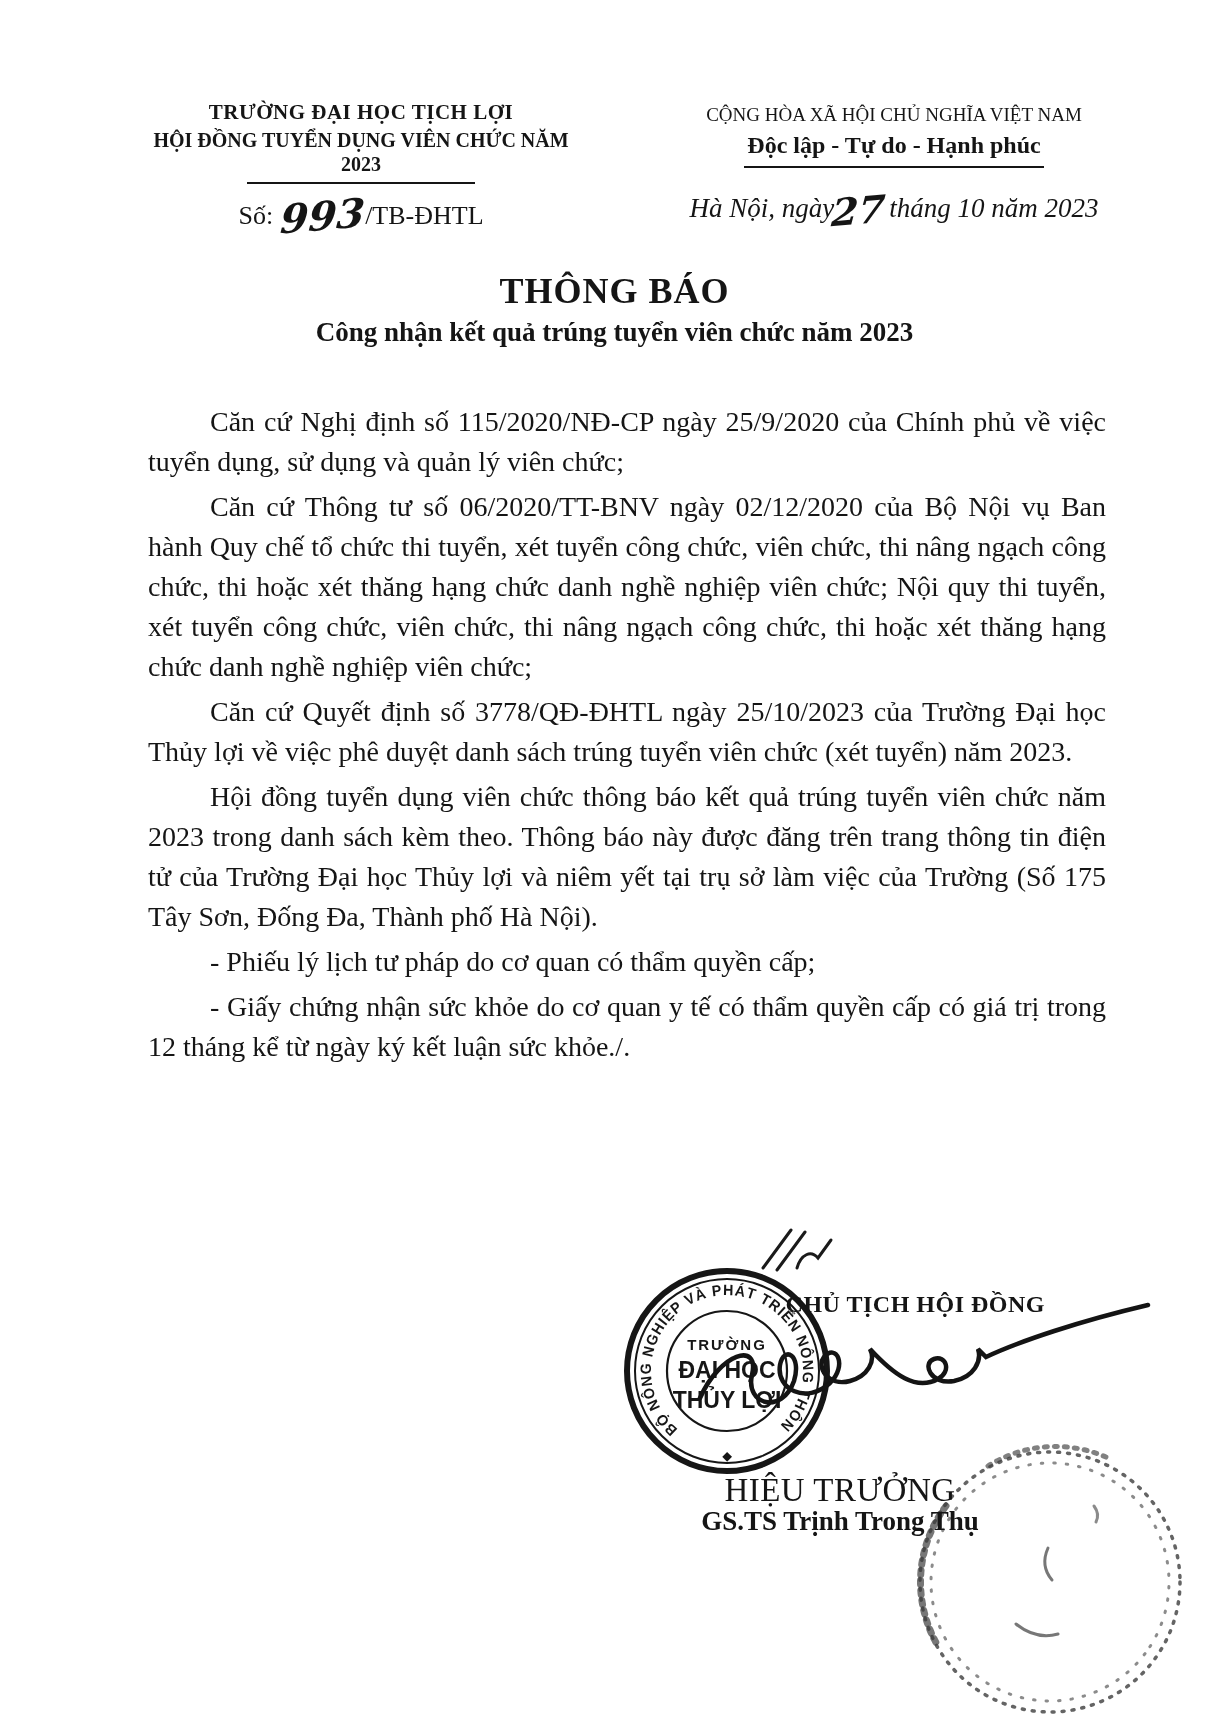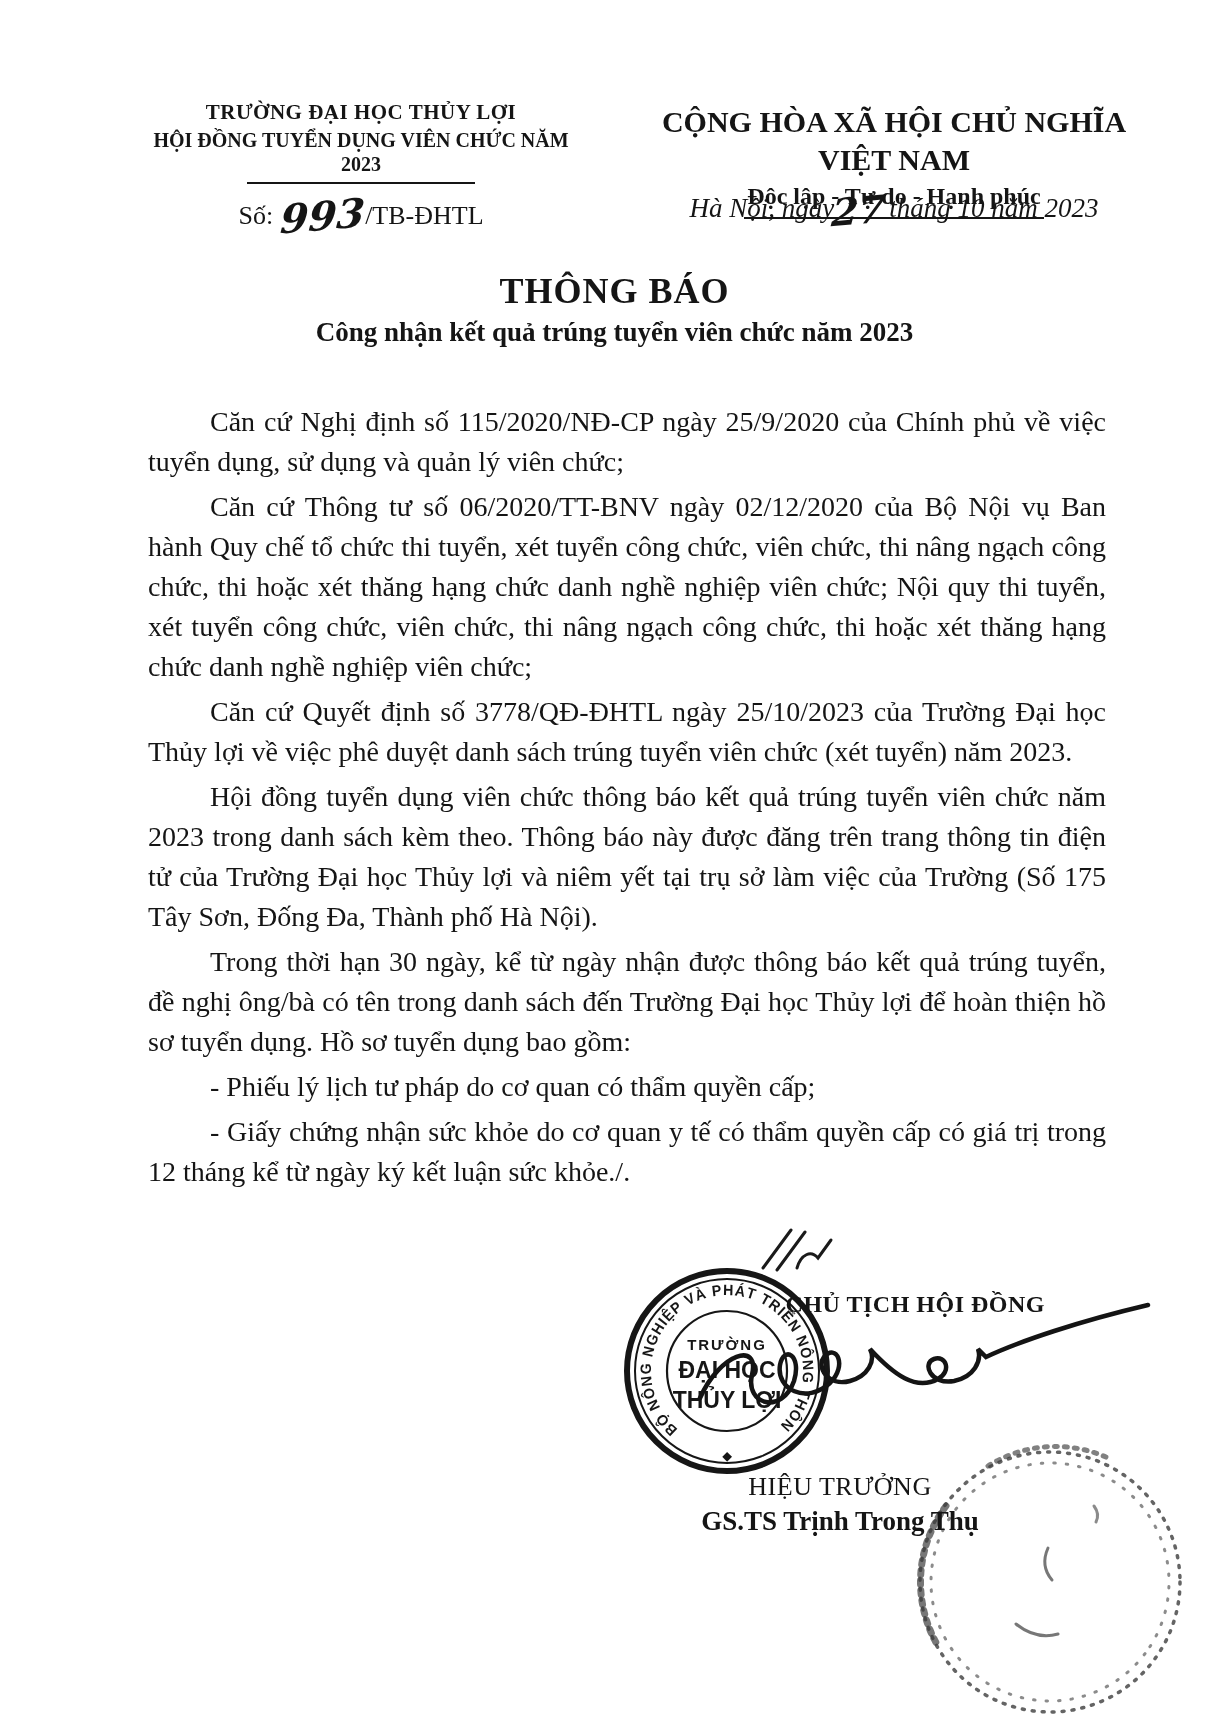--- a/index.html
+++ b/index.html
@@ -10,21 +10,21 @@
   }
   
   .hdr-left{position:absolute;left:135px;top:100px;width:452px;text-align:center;line-height:1.22;}
   .hdr-left .l1{font-size:21px;font-weight:bold;letter-spacing:.5px;}
   .hdr-left .l2{font-size:20px;font-weight:bold;margin-top:2px;}
   .rule{height:2px;background:#151515;margin:6px auto 0 auto;}
   .rule.left{width:228px;}
   .rule.right{width:300px;}
   .doc-no{position:absolute;left:135px;top:196px;width:452px;text-align:center;font-size:26px;}
   .hdr-right{position:absolute;left:648px;top:103px;width:492px;text-align:center;line-height:1.25;}
-  .hdr-right .l1{font-size:30px;font-weight:bold;}
+  .hdr-right .l1{font-size:19px;font-weight:normal;}
   .hdr-right .l2{font-size:24px;font-weight:bold;margin-top:3px;}
   .date-line{position:absolute;left:648px;top:192px;width:492px;text-align:center;
     font-size:27px;font-style:italic;}
   .handwritten{
     font-family:"DejaVu Serif", serif;font-style:italic;font-weight:bold;
     display:inline-block;transform:skewX(-9deg) rotate(-5deg);line-height:1;
   }
   .doc-no .handwritten{font-size:40px;vertical-align:-6px;margin:0 1px;}
   .date-line .handwritten{font-size:38px;vertical-align:-7px;margin-left:-2px;margin-right:4px;}
   
@@ -35,37 +35,37 @@
   
   .body-text{position:absolute;left:148px;top:402px;width:958px;
     font-size:28px;line-height:40px;text-align:justify;}
   .body-text p{margin:0 0 5px 0;text-indent:62px;}
   
   .recipients{position:absolute;left:148px;top:1284px;width:430px;font-size:24px;line-height:37px;}
   .recipients .label{font-weight:bold;font-style:italic;font-size:25px;margin-bottom:2px;}
   .chairman-title{position:absolute;left:655px;top:1291px;width:390px;text-align:right;
     font-size:24px;font-weight:bold;letter-spacing:.5px;z-index:4;}
   .signer-position{position:absolute;left:700px;top:1472px;width:280px;text-align:center;
-    font-size:26px;letter-spacing:.5px;z-index:4;}
+    font-size:33px;letter-spacing:.5px;z-index:4;}
   .signer-name{position:absolute;left:648px;top:1506px;width:384px;text-align:center;
     font-size:27px;font-weight:bold;z-index:4;}
   
   .stamp{position:absolute;left:618px;top:1264px;z-index:2;}
   .stamp text{font-family:"Liberation Sans", sans-serif;font-weight:bold;fill:#161616;}
   .signature{position:absolute;left:690px;top:1293px;z-index:5;}
   .faint-stamp{position:absolute;left:898px;top:1436px;z-index:1;opacity:.85;}
   .pen-mark{position:absolute;left:755px;top:1220px;z-index:3;}
 </style>
 </head>
 <body>
 
 <div class="page">
 
   <div class="hdr-left">
-    <div class="l1">TRƯỜNG ĐẠI HỌC THỦY LỢI</div>
+    <div class="l1">TRƯỜNG ĐẠI HỌC TỊCH LỢI</div>
     <div class="l2">HỘI ĐỒNG TUYỂN DỤNG VIÊN CHỨC NĂM 2023</div>
     <div class="rule left"></div>
   </div>
   <div class="doc-no">
     <span>Số:</span>
     <span class="handwritten">993</span><span>/TB-ĐHTL</span>
   </div>
 
   <div class="hdr-right">
     <div class="l1">CỘNG HÒA XÃ HỘI CHỦ NGHĨA VIỆT NAM</div>
@@ -77,21 +77,20 @@
   </div>
 
   <div class="doc-title">THÔNG BÁO</div>
   <div class="doc-subtitle">Công nhận kết quả trúng tuyển viên chức năm 2023</div>
 
   <div class="body-text">
     <p>Căn cứ Nghị định số 115/2020/NĐ-CP ngày 25/9/2020 của Chính phủ về việc tuyển dụng, sử dụng và quản lý viên chức;</p>
     <p>Căn cứ Thông tư số 06/2020/TT-BNV ngày 02/12/2020 của Bộ Nội vụ Ban hành Quy chế tổ chức thi tuyển, xét tuyển công chức, viên chức, thi nâng ngạch công chức, thi hoặc xét thăng hạng chức danh nghề nghiệp viên chức; Nội quy thi tuyển, xét tuyển công chức, viên chức, thi nâng ngạch công chức, thi hoặc xét thăng hạng chức danh nghề nghiệp viên chức;</p>
     <p>Căn cứ Quyết định số 3778/QĐ-ĐHTL ngày 25/10/2023 của Trường Đại học Thủy lợi về việc phê duyệt danh sách trúng tuyển viên chức (xét tuyển) năm 2023.</p>
     <p>Hội đồng tuyển dụng viên chức thông báo kết quả trúng tuyển viên chức năm 2023 trong danh sách kèm theo. Thông báo này được đăng trên trang thông tin điện tử của Trường Đại học Thủy lợi và niêm yết tại trụ sở làm việc của Trường (Số 175 Tây Sơn, Đống Đa, Thành phố Hà Nội).</p>
-    <p>Trong thời hạn 30 ngày, kể từ ngày nhận được thông báo kết quả trúng tuyển, đề nghị ông/bà có tên trong danh sách đến Trường Đại học Thủy lợi để hoàn thiện hồ sơ tuyển dụng. Hồ sơ tuyển dụng bao gồm:</p>
     <p>- Phiếu lý lịch tư pháp do cơ quan có thẩm quyền cấp;</p>
     <p>- Giấy chứng nhận sức khỏe do cơ quan y tế có thẩm quyền cấp có giá trị trong 12 tháng kể từ ngày ký kết luận sức khỏe./.</p>
   </div>
 
   <svg class="pen-mark" width="85" height="55" viewBox="0 0 85 55">
     <g fill="none" stroke="#1a1a1a" stroke-width="3" stroke-linecap="round">
       <path d="M 8,48 L 36,10"></path>
       <path d="M 22,50 L 50,12"></path>
       <path d="M 42,48 C 46,34 56,30 63,38 L 76,20"></path>
     </g>

